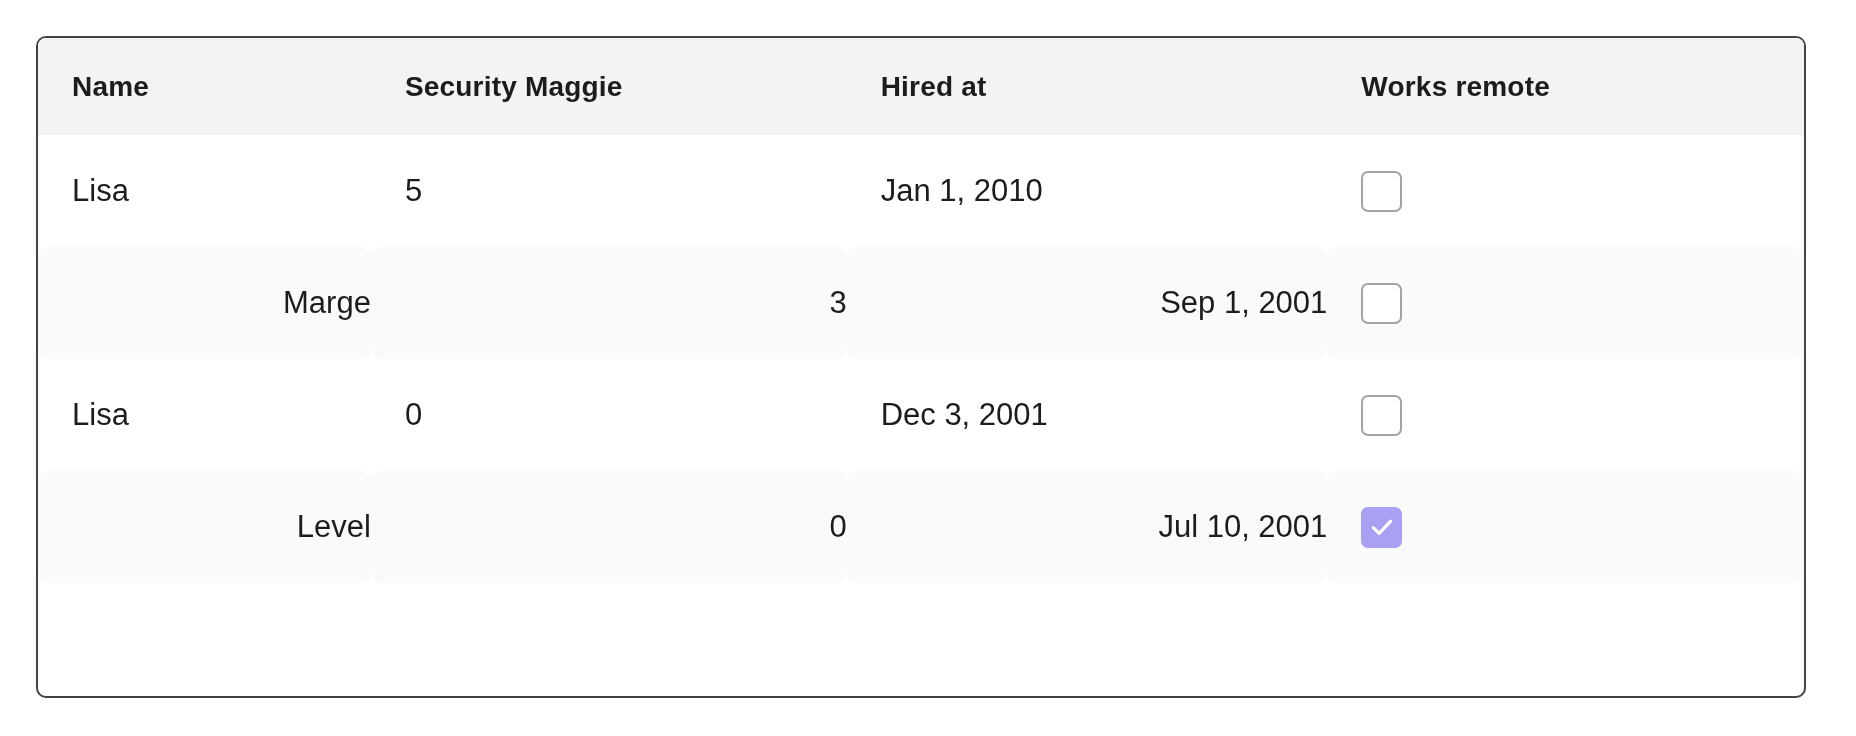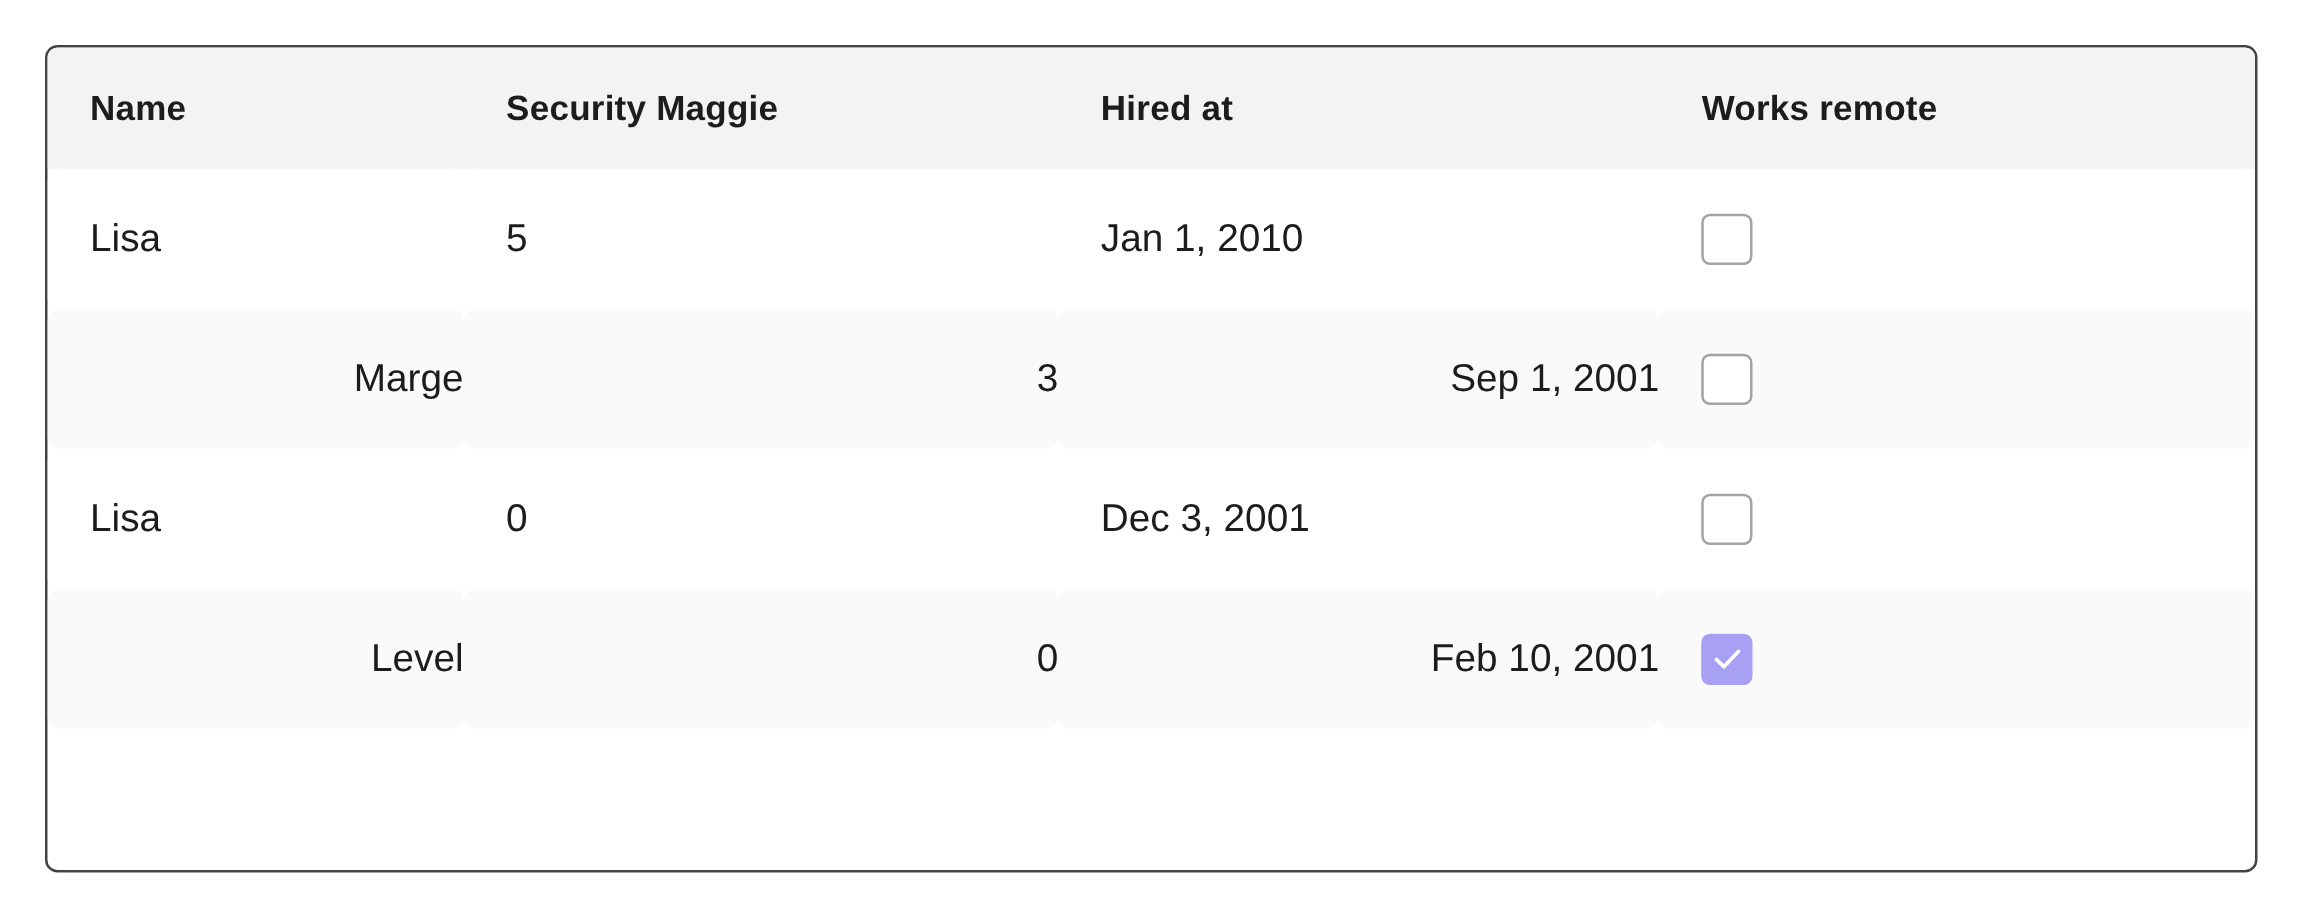--- a/index.html
+++ b/index.html
@@ -119,21 +119,21 @@
           <td>Lisa</td>
           <td>0</td>
           <td>Dec 3, 2001</td>
           <td>
             <div class="checkbox" role="checkbox" aria-checked="false"></div>
           </td>
         </tr>
         <tr class="striped">
           <td>Level</td>
           <td>0</td>
-          <td>Feb 10, 2001</td>
+          <td>Jul 10, 2001</td>
           <td>
             <div class="checkbox checked" role="checkbox" aria-checked="true">
               <svg width="28" height="28" viewBox="0 0 24 24">
                 <path d="M4.5 12.6 L9.5 17.5 L19.5 7" fill="none" stroke="#ffffff" stroke-width="2.6" stroke-linecap="round" stroke-linejoin="round"></path>
               </svg>
             </div>
           </td>
         </tr>
       </tbody>
   </table>

